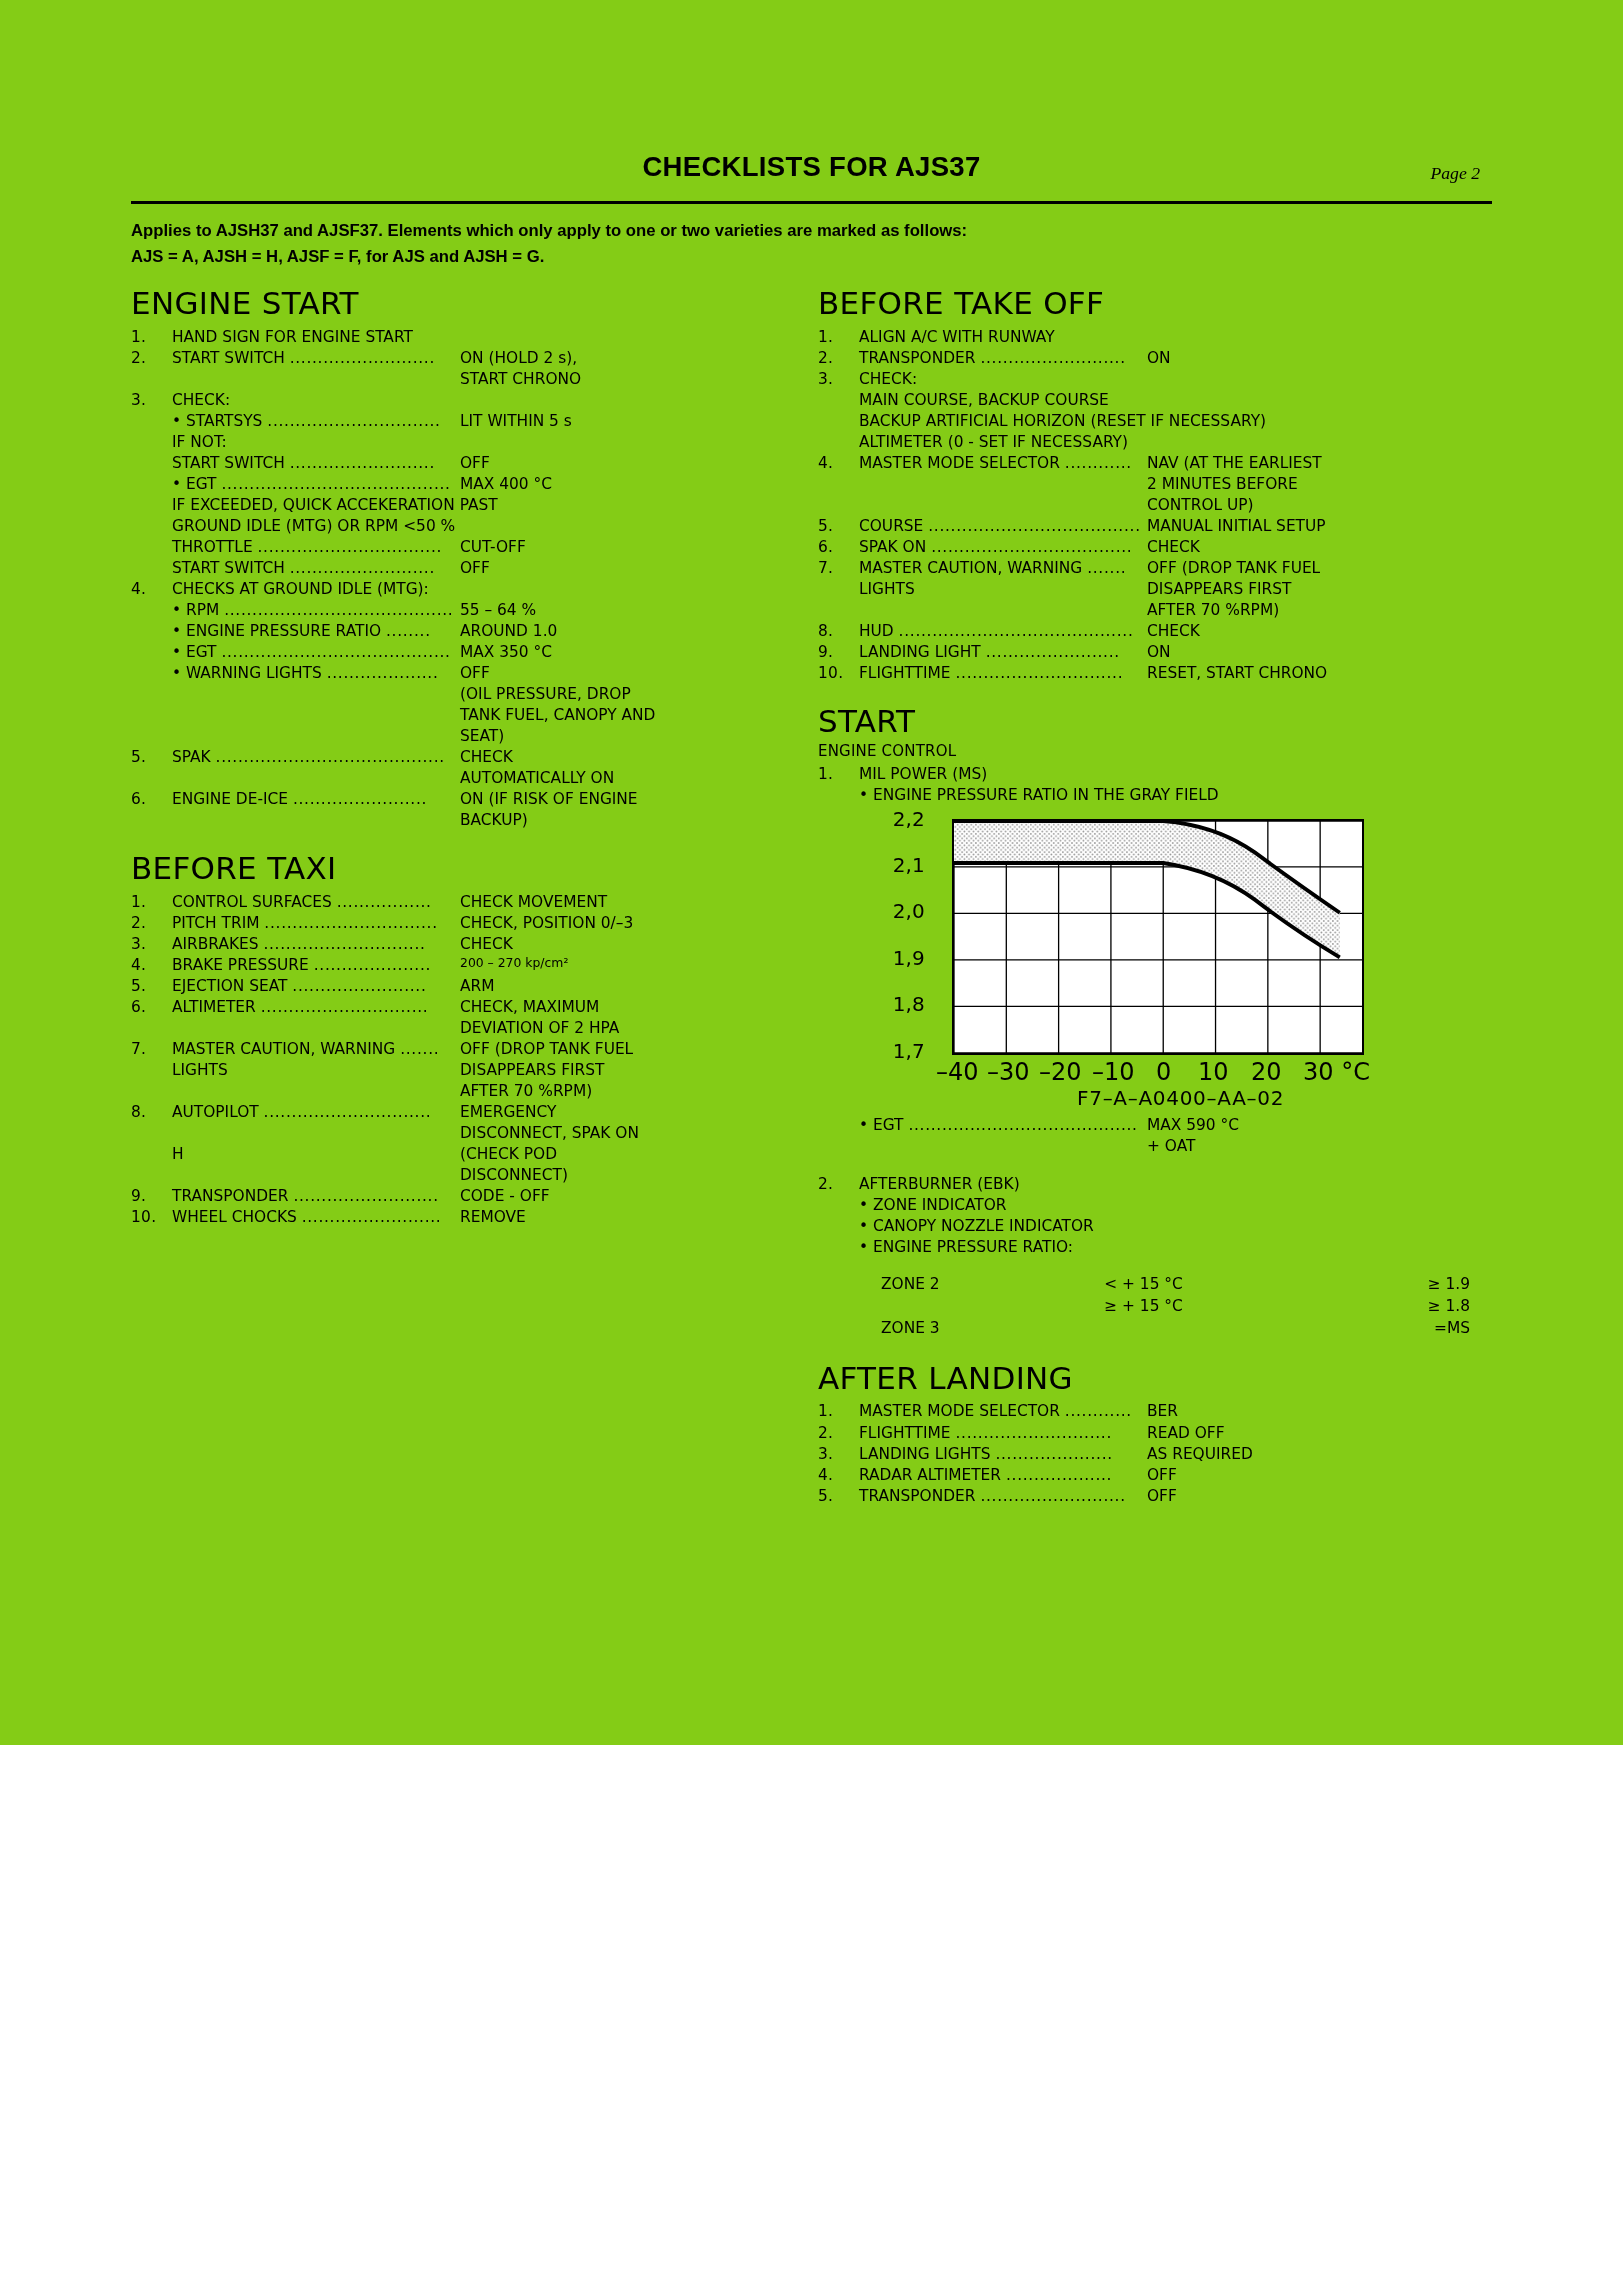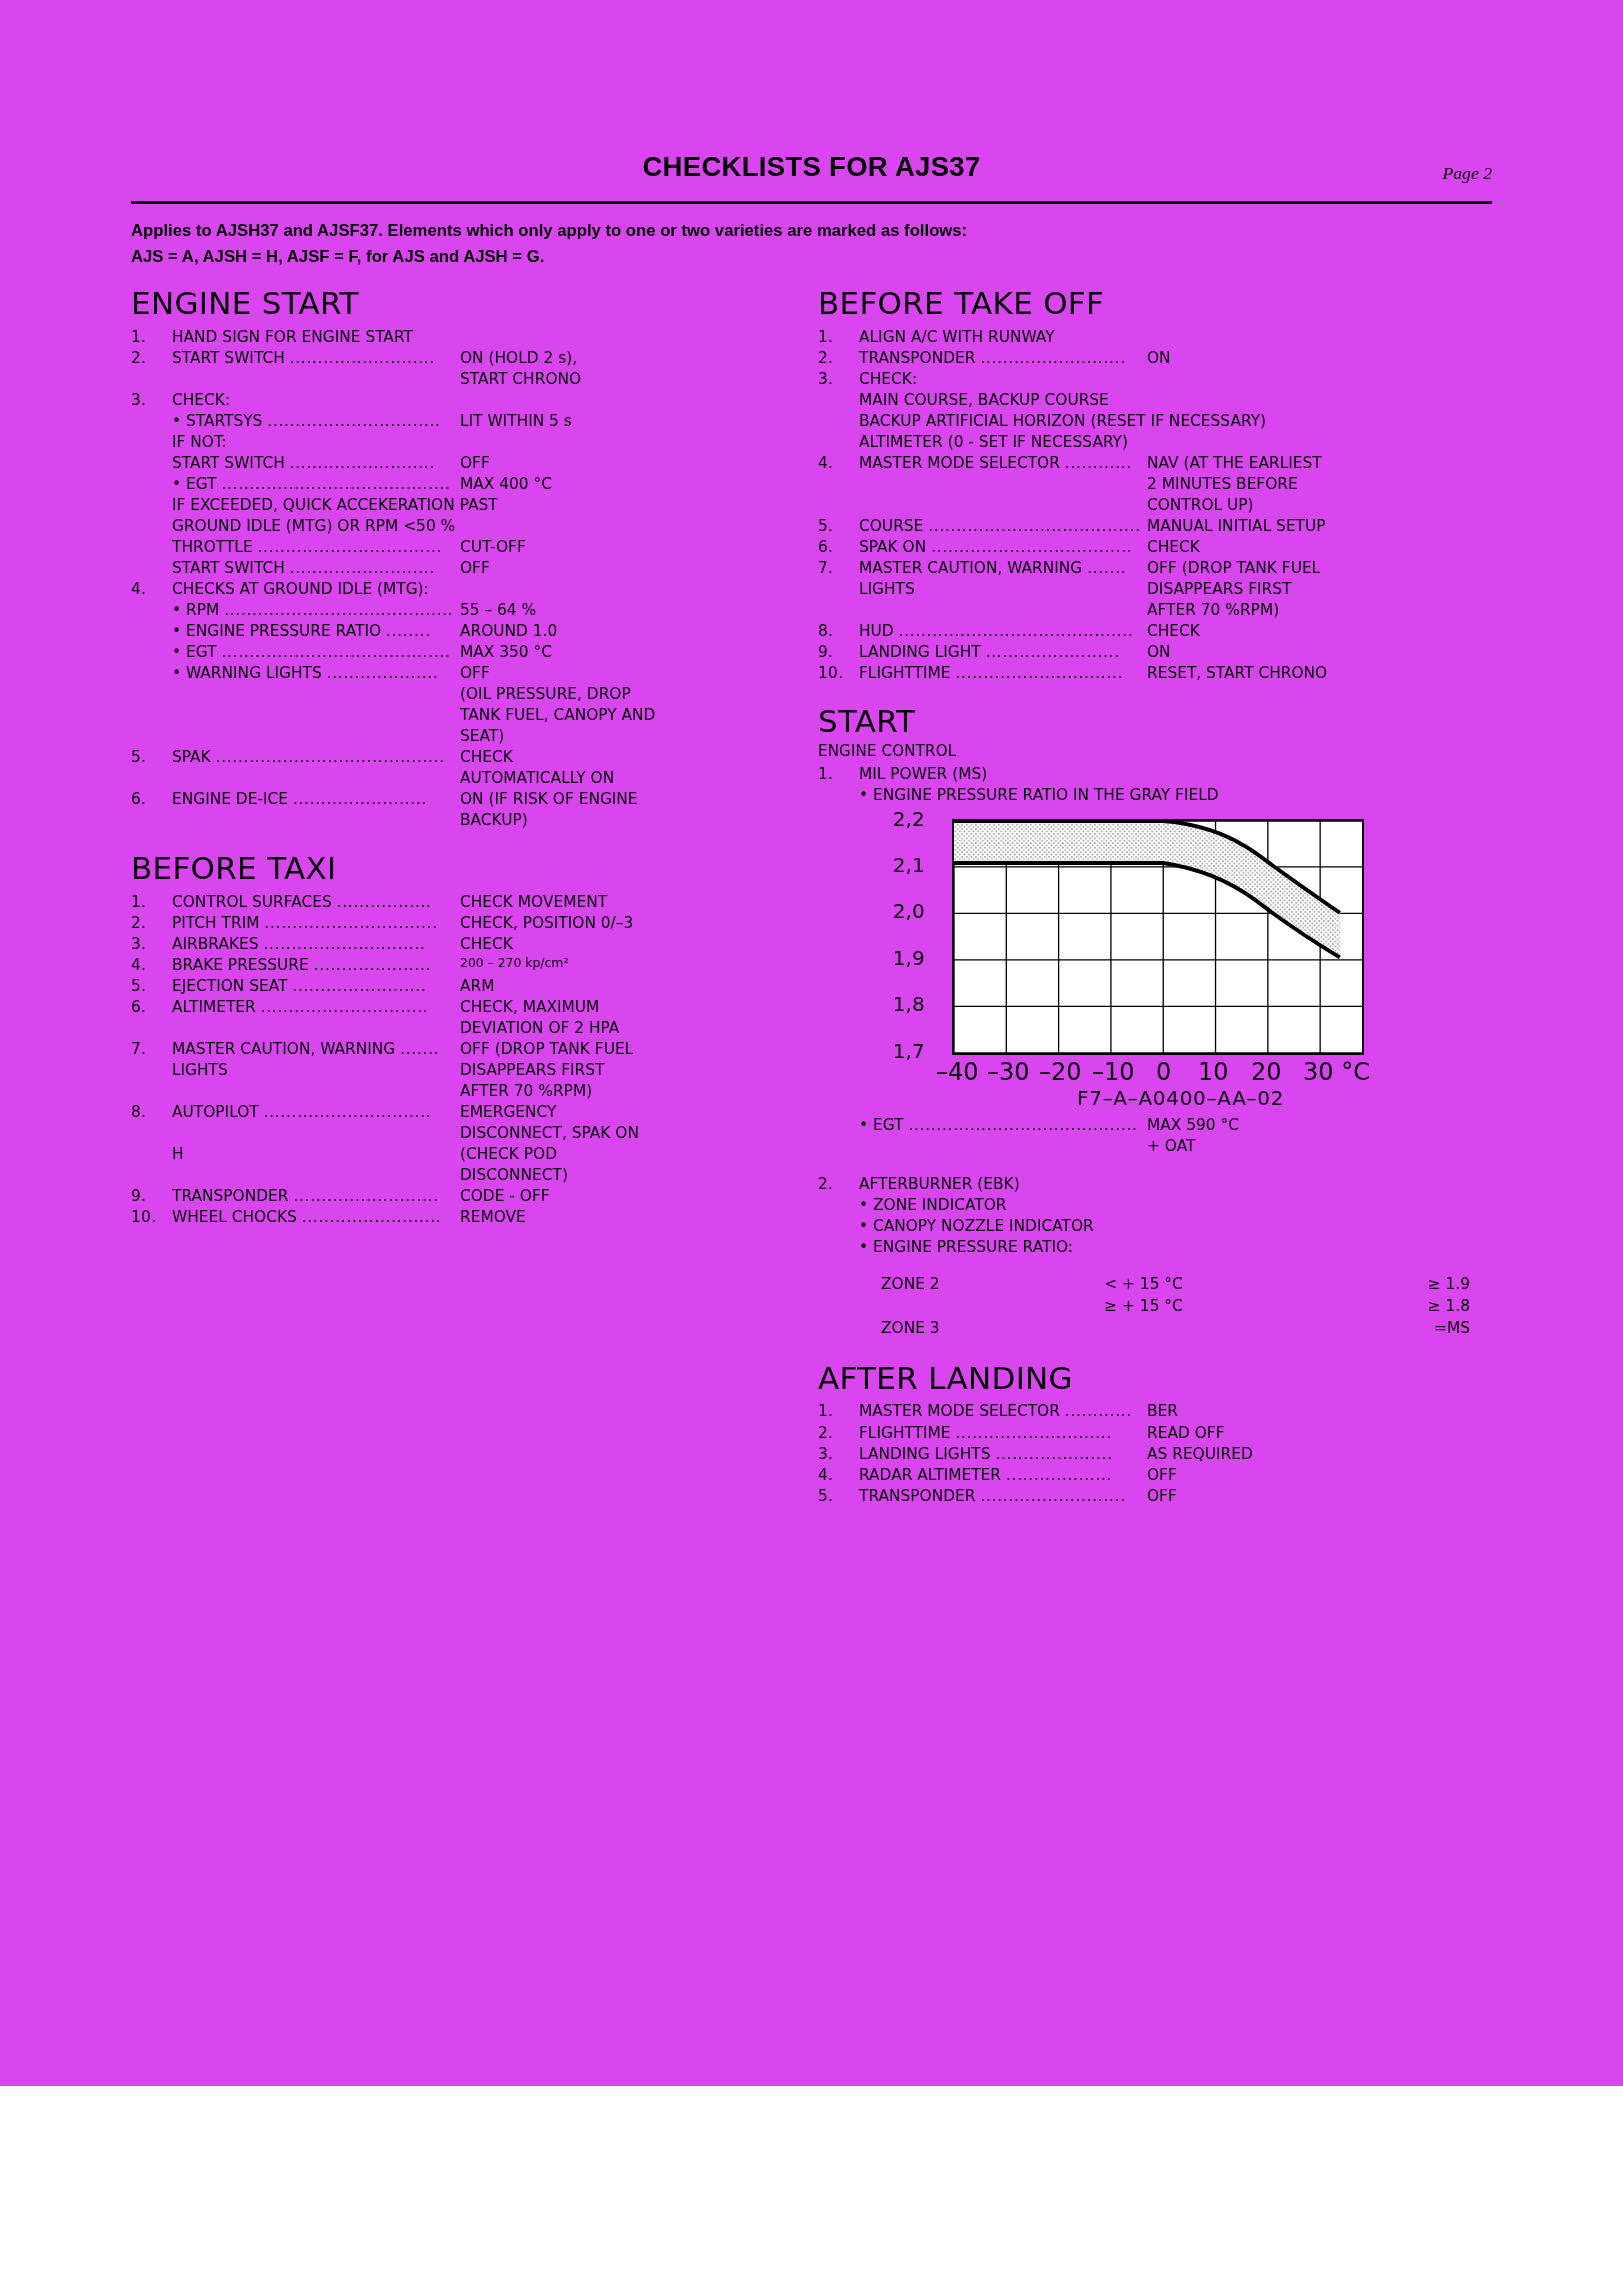--- a/index.html
+++ b/index.html
@@ -6,24 +6,24 @@
     margin: 0;
     padding: 0;
     background: #ffffff;
   }
   body {
     font-family: "DejaVu Sans", sans-serif;
     color: #000000;
   }
   .page {
     width: 1623px;
-    height: 2086px;
+    height: 1745px;
     position: relative;
     box-sizing: border-box;
-    background: #d946ef;
+    background: #84cc16;
     padding: 0;
     overflow: hidden;
   }
   .content {
     position: absolute;
     left: 131px;
     top: 151px;
     width: 1361px;
   }
 
@@ -34,21 +34,21 @@
   }
   .doc-title {
     text-align: center;
     font-family: "Liberation Sans", sans-serif;
     font-weight: bold;
     font-size: 27.5px;
     letter-spacing: 0.3px;
   }
   .page-num {
     position: absolute;
-    right: 0;
+    right: 12px;
     top: 11.8px;
     font-family: "Liberation Serif", serif;
     font-style: italic;
     font-size: 17.7px;
   }
   .rule-top {
     border-top: 3.3px solid #000;
     margin-top: 3.9px;
   }
   .rule-bottom {

